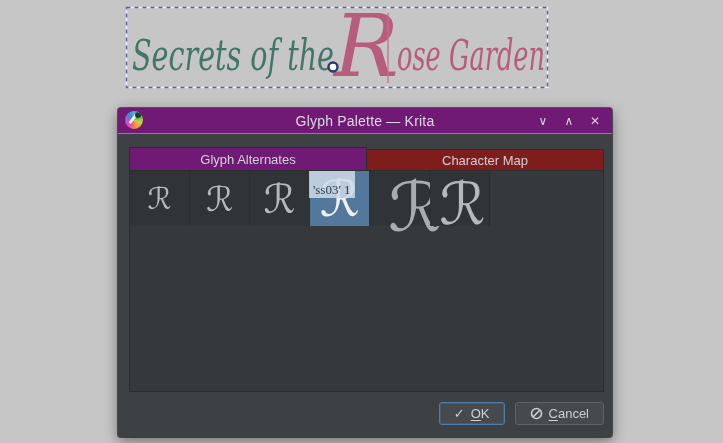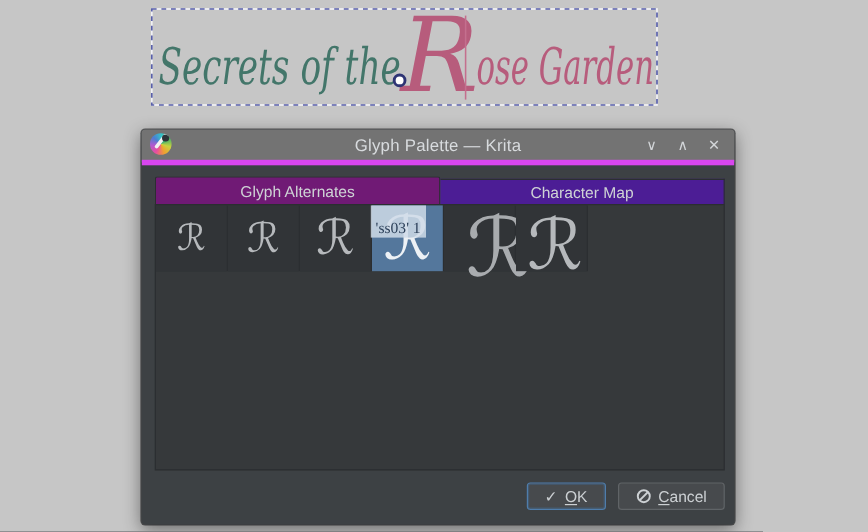--- a/index.html
+++ b/index.html
@@ -14,22 +14,22 @@
   #canvas-art{position:absolute;left:0;top:0;}
 
   
   .dialog{
     position:absolute;left:118px;top:108px;width:494px;height:329px;
     background:#3d4144;border-radius:3px;
     box-shadow:0 4px 14px rgba(0,0,0,.45), 0 0 0 1px rgba(20,22,24,.6);
   }
   .titlebar{
     position:absolute;left:0;top:0;right:0;height:25px;
-    background:#737373;border-radius:3px 3px 0 0;
-    border-bottom:5px solid #d946ef;
+    background:#701a75;border-radius:3px 3px 0 0;
+    border-bottom:1px solid #d946ef;
     display:flex;align-items:center;
   }
   .app-icon{
     position:absolute;left:7px;top:3px;width:18px;height:18px;border-radius:50%;
     background:conic-gradient(from 210deg,#e94f9d,#b05ad0,#4a7fd2,#35c4c8,#43b06c,#c8d23f,#f0a030,#e94f9d);
     overflow:hidden;
   }
   .app-icon .brush{
     position:absolute;left:8px;top:-2px;width:3px;height:16px;background:#f2f2f2;
     transform:rotate(38deg);border-radius:2px;
@@ -54,21 +54,21 @@
     position:absolute;display:flex;align-items:center;justify-content:center;
     font-size:13px;color:#ced2d5;box-sizing:border-box;
   }
   .tab.active{
     left:11px;top:39px;width:238px;height:23px;
     background:#701a75;border:1px solid #2b2e31;border-bottom:none;
     border-radius:2px 2px 0 0;z-index:2;
   }
   .tab.inactive{
     left:249px;top:41px;width:237px;height:21px;
-    background:#4c1d95;border:1px solid #2b2e31;border-bottom:none;border-left:none;
+    background:#7f1d1d;border:1px solid #2b2e31;border-bottom:none;border-left:none;
   }
 
   
   .glyph-panel{
     position:absolute;left:11px;top:62px;width:475px;height:222px;
     background:#36393b;border:1px solid #2b2e31;box-sizing:border-box;
     overflow:hidden;
   }
   .glyph-row{display:flex;gap:1px;background:#2b2e31;width:360px;}
   .glyph-cell{

